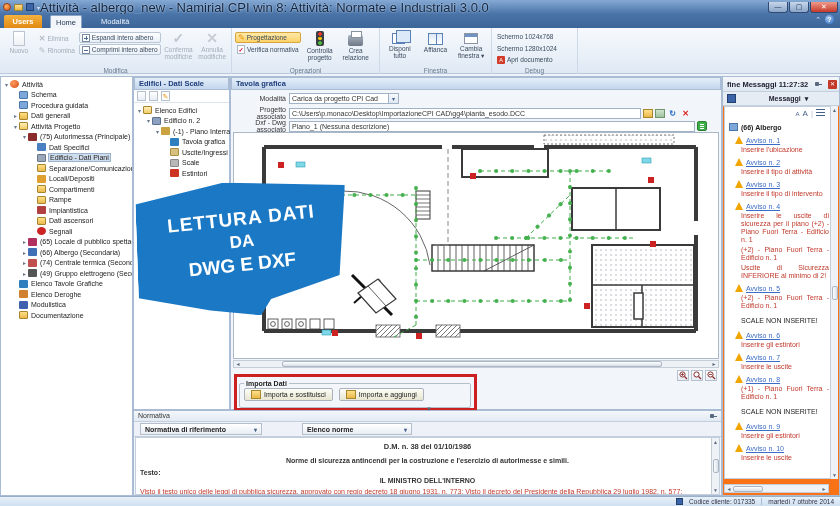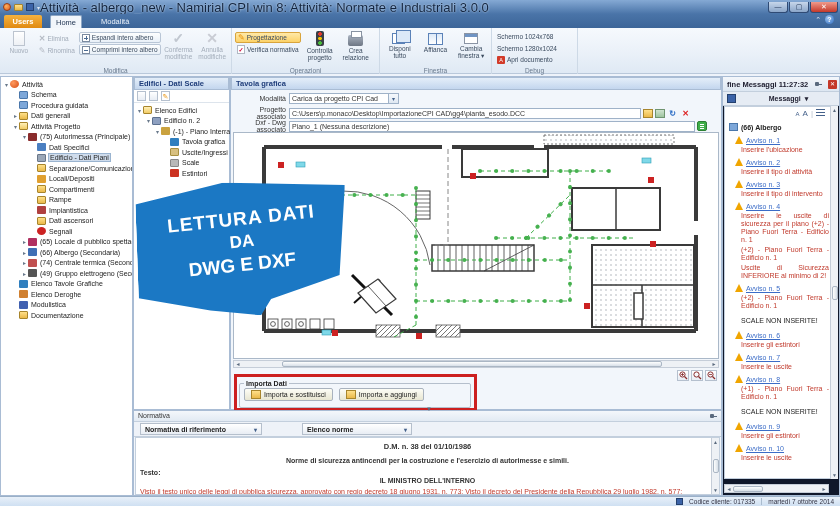--- a/index.html
+++ b/index.html
@@ -157,21 +157,21 @@
   .doc-c{text-align:center;font-weight:bold;font-size:7.5px;margin-top:4px;}
   .doc-s{text-align:center;font-weight:bold;font-size:7px;margin-top:6px;}
   .doc-l{font-size:7px;font-weight:bold;margin:5px 0 0 4px;}
   .doc-h{text-align:center;font-weight:bold;font-size:7px;margin-top:1px;}
   .doc-red{color:#c0392b;font-size:7px;margin:4px 4px 0 4px;white-space:nowrap;overflow:hidden;}
   .vscroll{position:absolute;right:0;top:0;bottom:0;width:8px;background:#eef1f5;border-left:1px solid #c5cdd8;
     display:flex;flex-direction:column;align-items:center;justify-content:space-between;padding:1px 0;}
   .vthumb{width:6px;height:14px;background:linear-gradient(90deg,#fdfefe,#d7dfe8);border:1px solid #aab6c4;border-radius:2px;}
 
   
-  .msgpanel{position:absolute;left:722px;top:76px;width:118px;height:420px;background:#0f172a;border:1px solid #a9bcd4;}
+  .msgpanel{position:absolute;left:722px;top:76px;width:118px;height:420px;background:#f97316;border:1px solid #a9bcd4;}
   .msghead{height:15px;display:flex;align-items:center;background:linear-gradient(#f4f7fb,#dde7f2);
     border-bottom:1px solid #c3cfdd;padding:0 2px 0 4px;}
   .msghead .t{flex:1;font-size:7.5px;font-weight:bold;color:#223;white-space:nowrap;}
   .mclose{width:9px;height:9px;background:#c4392a;color:#fff;font-size:6px;line-height:9px;text-align:center;border-radius:1px;margin-left:2px;}
   .msgtools{height:14px;display:flex;align-items:center;gap:6px;background:#e6ecf4;border-bottom:1px solid #c3cfdd;padding:0 4px;}
   .msave{width:9px;height:9px;background:#3b63a8;border:1px solid #24406e;}
   .mdd{font-size:7px;font-weight:bold;color:#223;display:flex;gap:4px;align-items:center;margin:0 auto;}
   .msgbody{position:absolute;left:1px;right:1px;top:29px;bottom:16px;background:#fff;border:1px solid #c3cfdd;overflow:hidden;}
   .fontrow{display:flex;justify-content:flex-end;align-items:baseline;gap:3px;padding:2px 12px 2px 0;color:#44618a;}
   .fa1{font-size:6px;}.fa2{font-size:8px;}

